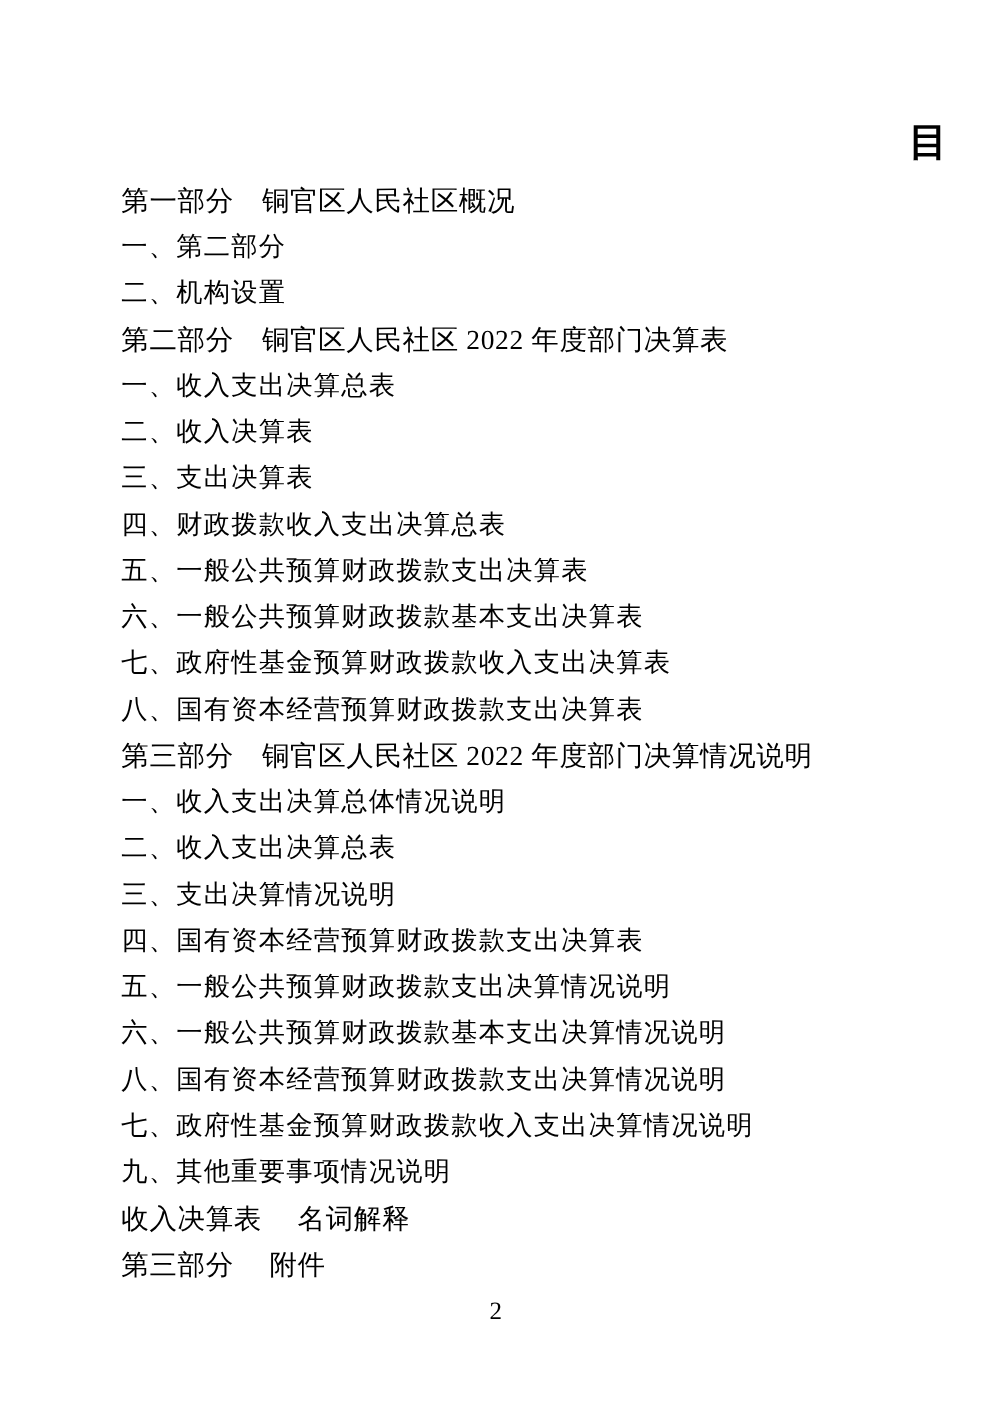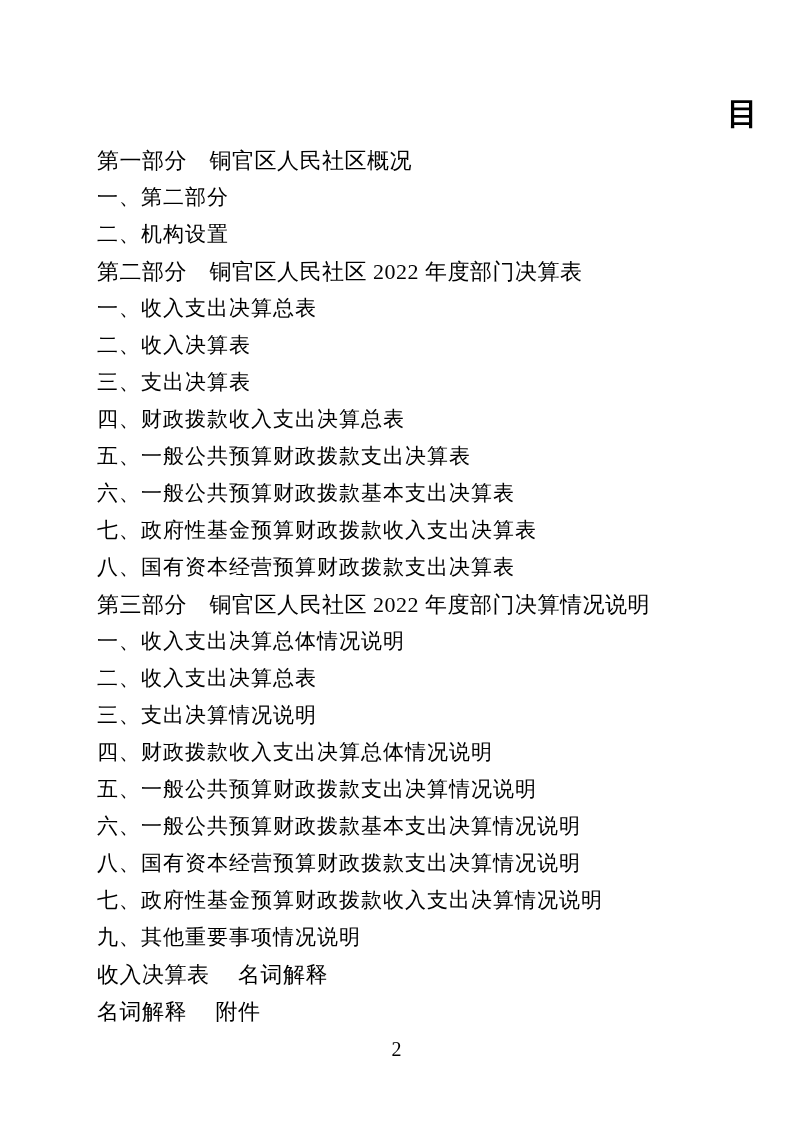--- a/index.html
+++ b/index.html
@@ -77,24 +77,24 @@
       <div class="line item">三、支出决算表</div>
       <div class="line item">四、财政拨款收入支出决算总表</div>
       <div class="line item">五、一般公共预算财政拨款支出决算表</div>
       <div class="line item">六、一般公共预算财政拨款基本支出决算表</div>
       <div class="line item">七、政府性基金预算财政拨款收入支出决算表</div>
       <div class="line item">八、国有资本经营预算财政拨款支出决算表</div>
       <div class="line heading">第三部分　铜官区人民社区 2022 年度部门决算情况说明</div>
       <div class="line item">一、收入支出决算总体情况说明</div>
       <div class="line item">二、收入支出决算总表</div>
       <div class="line item">三、支出决算情况说明</div>
-      <div class="line item">四、财政拨款收入支出决算总体情况说明</div>
+      <div class="line item">四、国有资本经营预算财政拨款支出决算表</div>
       <div class="line item">五、一般公共预算财政拨款支出决算情况说明</div>
       <div class="line item">六、一般公共预算财政拨款基本支出决算情况说明</div>
       <div class="line item">八、国有资本经营预算财政拨款支出决算情况说明</div>
       <div class="line item">七、政府性基金预算财政拨款收入支出决算情况说明</div>
       <div class="line item">九、其他重要事项情况说明</div>
       <div class="line heading">收入决算表　 名词解释</div>
-      <div class="line heading">名词解释　 附件</div>
+      <div class="line heading">第三部分　 附件</div>
     </div>
 
   <div class="page-number">2</div>
 </div>
 
 </body></html>

